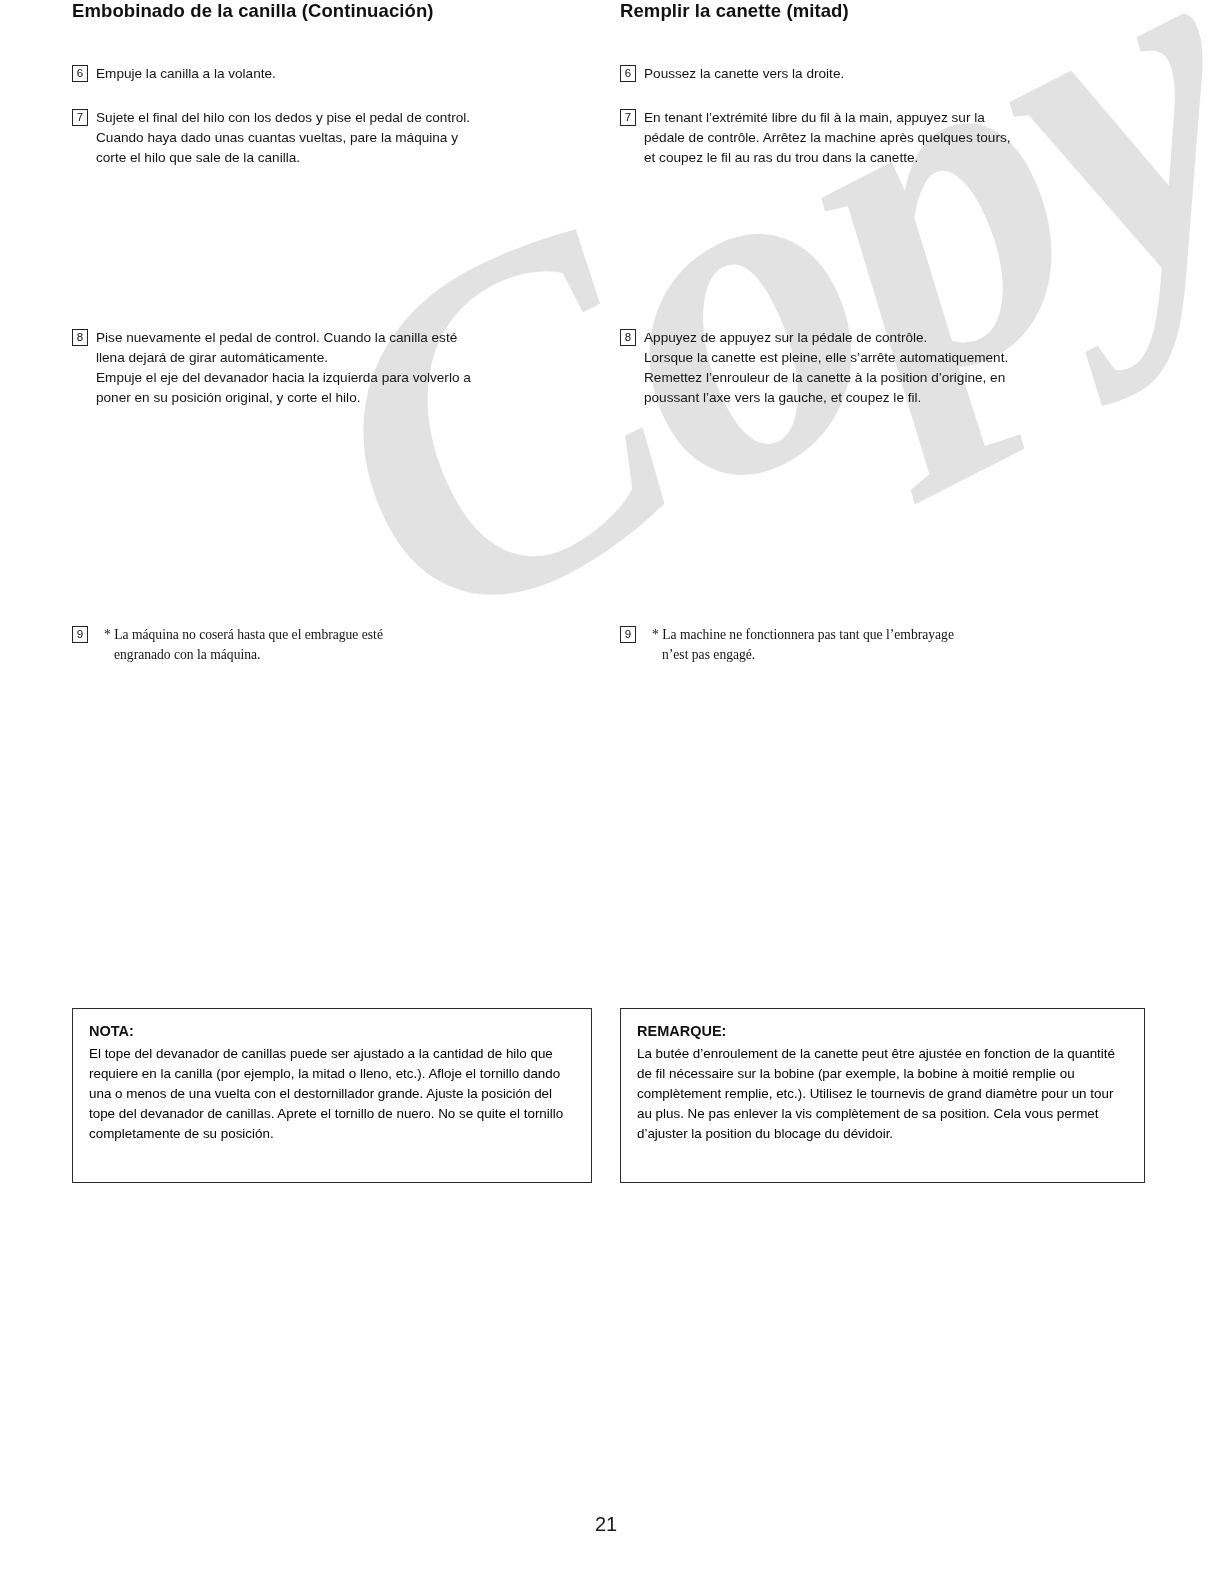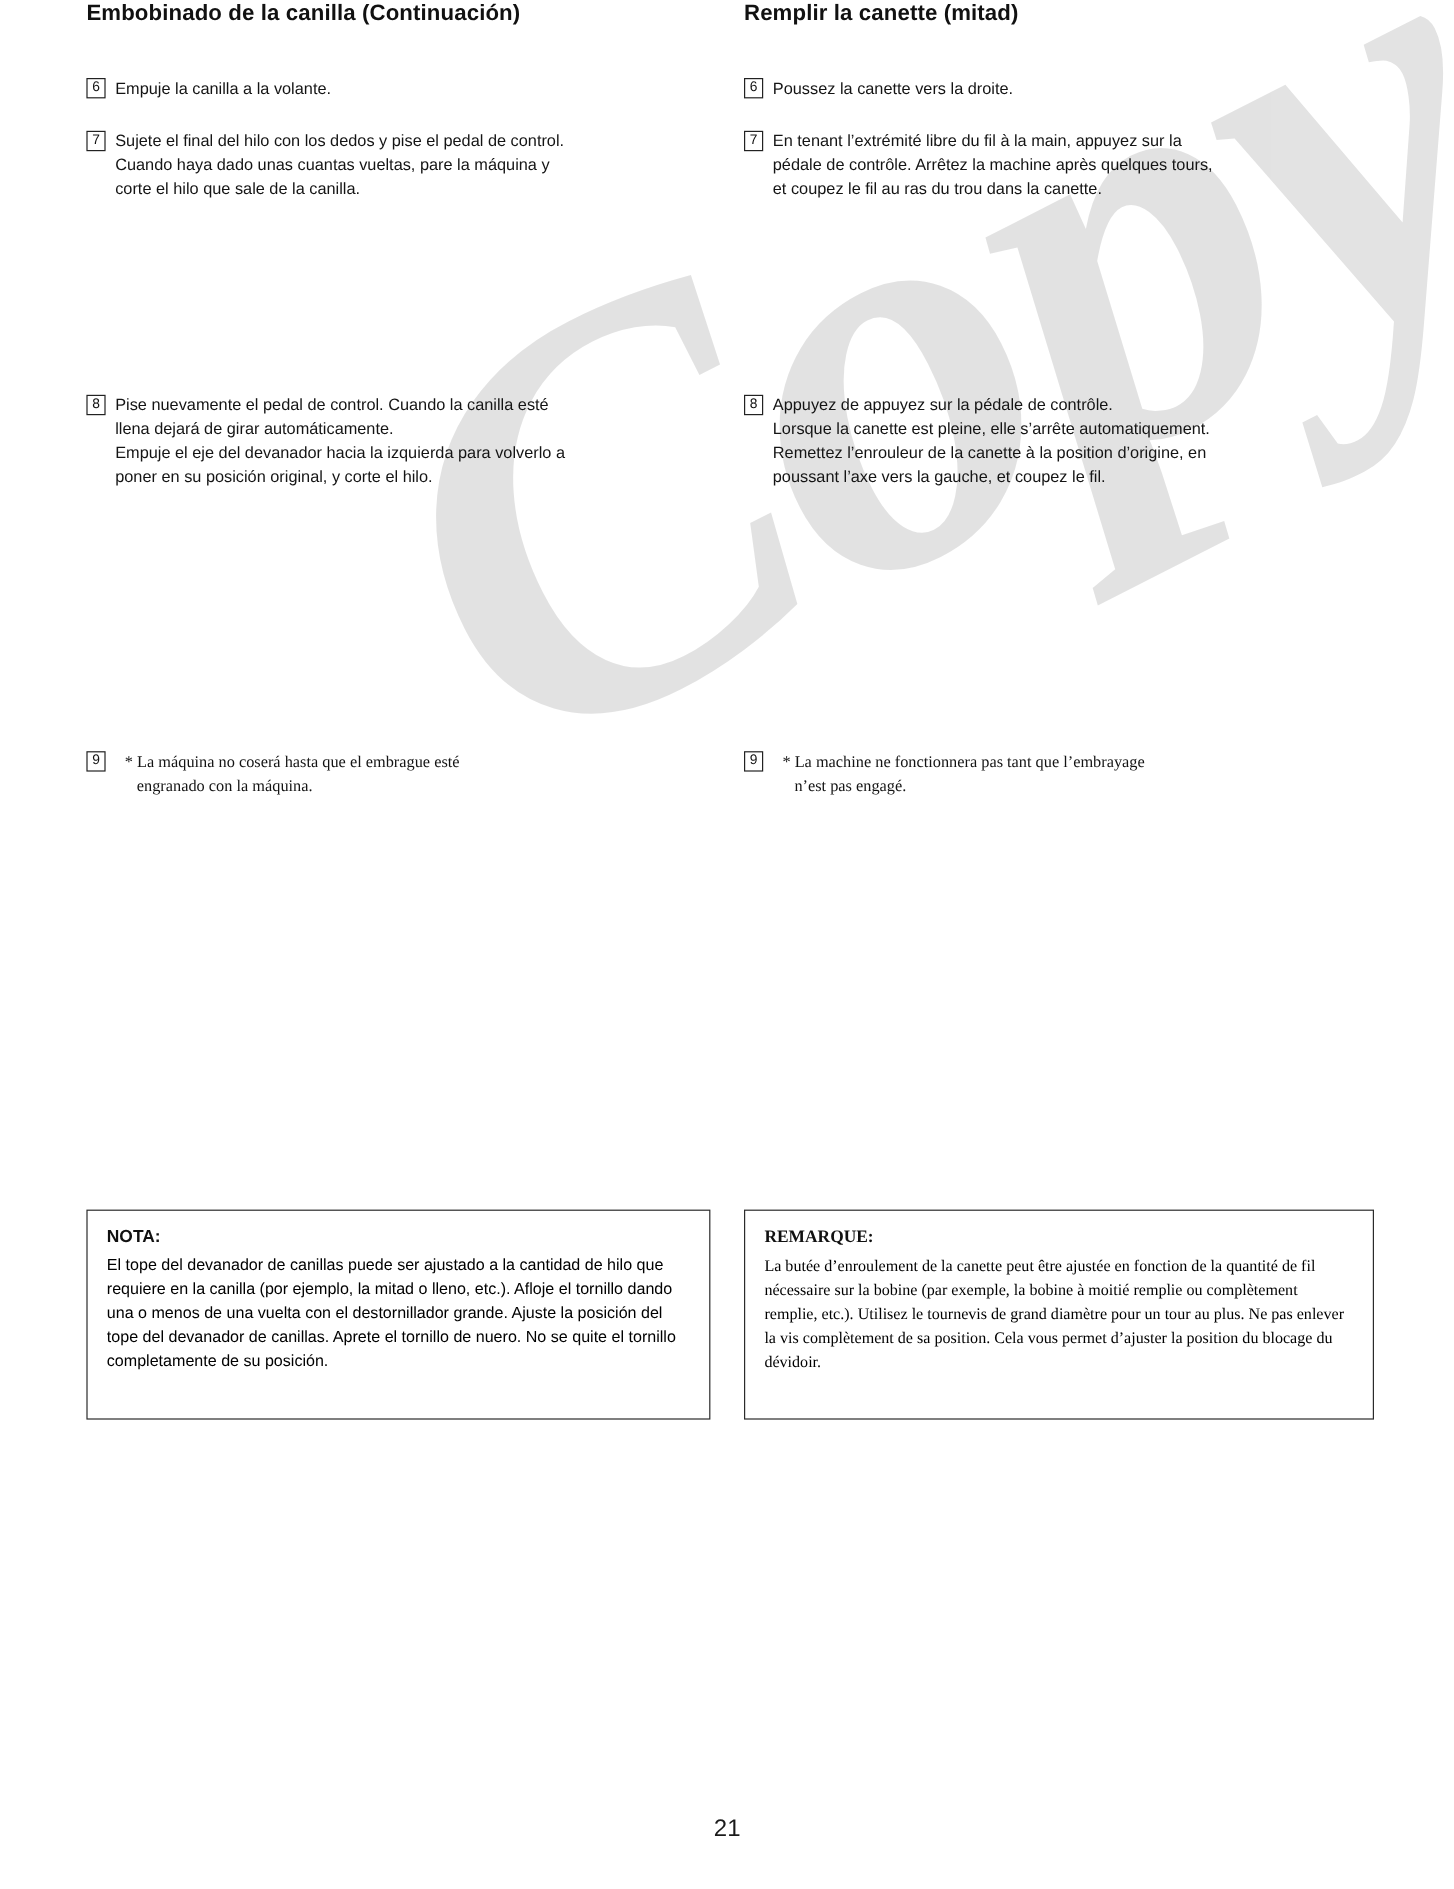--- a/index.html
+++ b/index.html
@@ -131,21 +131,20 @@
     left: 72px;
     top: 1008px;
     width: 520px;
     height: 175px;
   }
   #notebox-fr {
     left: 620px;
     top: 1008px;
     width: 525px;
     height: 175px;
-    font-family: Liberation Serif, serif;
   }
   .notebox .note-title {
     font-size: 14.5px;
     font-weight: bold;
     margin-bottom: 5px;
     color: #111;
   }
   .notebox .note-body {
     font-size: 13.4px;
     line-height: 1.5;

